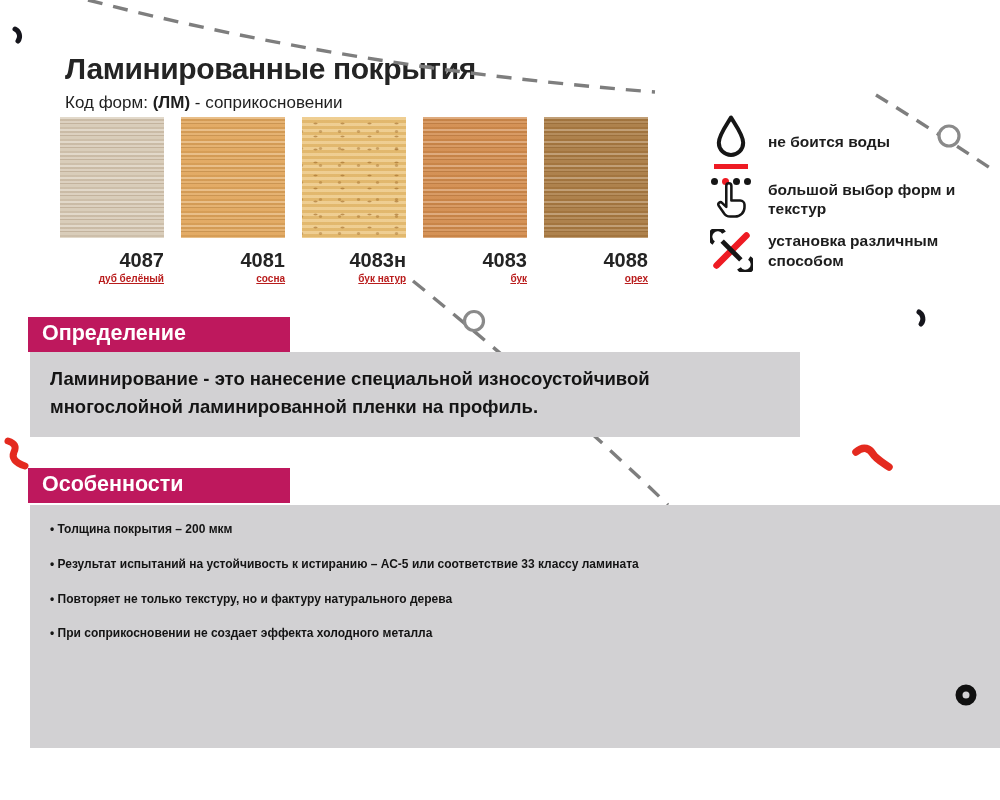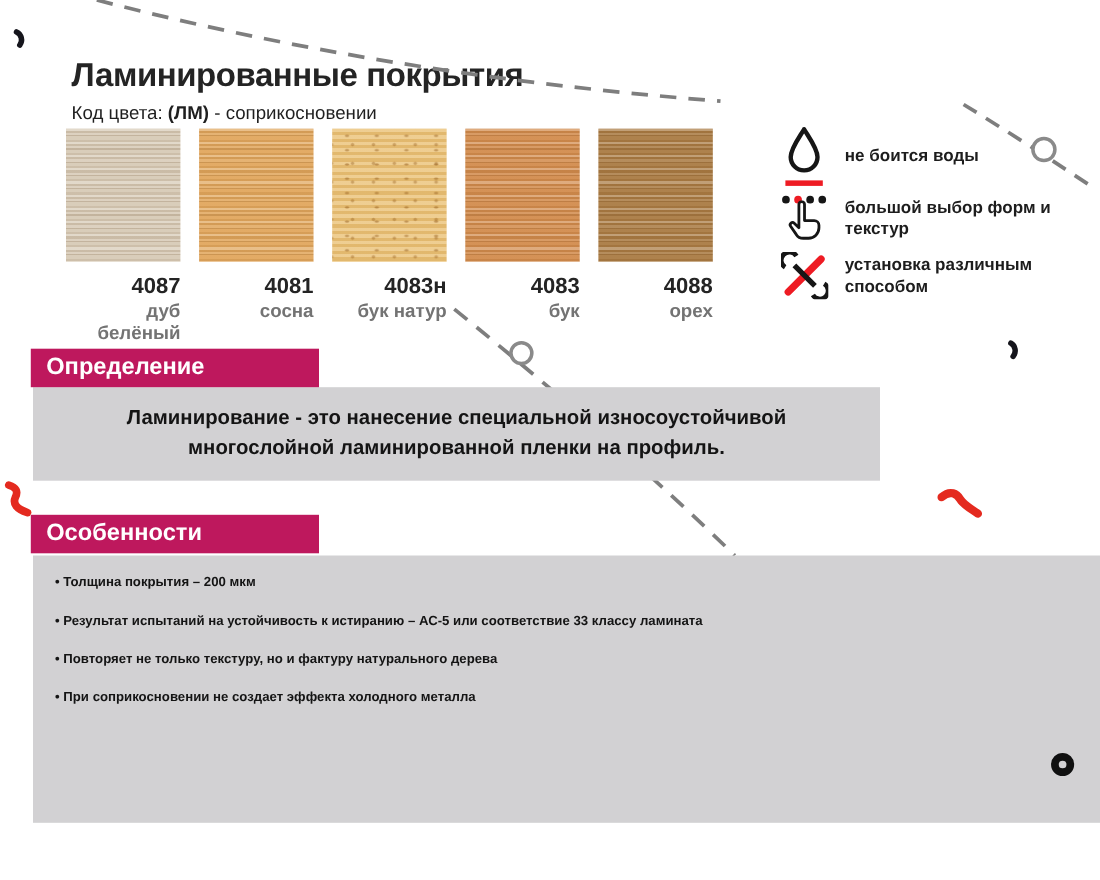--- a/index.html
+++ b/index.html
@@ -23,21 +23,21 @@
     background-image:repeating-linear-gradient(180deg,
       rgba(255,255,255,.28) 0 2px, rgba(90,60,30,.10) 2px 4px,
       rgba(255,255,255,.14) 4px 6px, rgba(90,60,30,.16) 6px 7px,
       rgba(255,255,255,.06) 7px 10px, rgba(90,60,30,.08) 10px 12px);}
   .tex-speckle{background-image:
       radial-gradient(rgba(150,95,30,.55) 1.2px, rgba(150,95,30,0) 2.6px),
       radial-gradient(rgba(150,95,30,.40) 1px, rgba(150,95,30,0) 2.2px),
       repeating-linear-gradient(180deg, rgba(255,255,255,.22) 0 3px, rgba(120,80,40,.07) 3px 6px);
       background-size:27px 13px, 19px 17px, auto;background-position:0 0, 9px 6px, 0 0;}
   .swatch-code{margin-top:11px;font-size:20px;font-weight:700;color:#242424;line-height:1.1;}
-  .swatch-name{font-size:17px;font-weight:600;color:#737373;line-height:1.15;margin-top:2px;}
+  .swatch-name{font-size:10px;font-weight:600;color:#b91c1c;line-height:1.15;margin-top:2px;text-decoration:underline;}
 
   
   .features-col{position:absolute;left:707px;top:114px;width:262px;display:flex;
                 flex-direction:column;gap:9px;z-index:2;}
   .feat-row{display:flex;align-items:center;gap:13px;}
   .feat-icon{width:48px;flex:0 0 48px;display:flex;flex-direction:column;align-items:center;}
   .drop-underline{display:block;width:34px;height:5px;background:#ee1b23;margin-top:3px;}
   .dots{display:flex;gap:4px;margin-bottom:-3px;}
   .dots i{width:7px;height:7px;border-radius:50%;background:#161616;display:block;}
   .dots i.red{background:#ee1b23;}
@@ -45,39 +45,39 @@
 
   
   .red-heading{position:absolute;left:28px;width:234px;background:#be185d;color:#ffffff;
                font-size:21.5px;font-weight:700;padding:4px 14px 6px;z-index:3;}
   #def-heading{top:317px;}
   #feat-heading{top:468px;}
 
   
   .gray-panel{position:absolute;background:#d2d1d3;box-sizing:border-box;z-index:2;}
   #def-panel{left:30px;top:352px;width:770px;height:85px;padding:13px 20px;
-             font-size:18.5px;font-weight:600;line-height:1.5;color:#141414;text-align:center;}
+             font-size:18.5px;font-weight:600;line-height:1.5;color:#141414;}
   #feat-panel{left:30px;top:505px;width:986px;height:243px;padding:13px 20px;
               font-size:12px;font-weight:700;color:#141414;}
   #feat-panel p{margin:0 0 12px;line-height:1.9;}
   #feat-panel p::before{content:"\2022\00a0";}
 </style>
 </head>
 <body>
 
 <div id="page">
 
   <svg id="decor-back" width="1000" height="800" viewBox="0 0 1000 800">
     <path d="M413 281 Q 560 400 668 505" fill="none" stroke="#7e7e7e" stroke-width="3.4" stroke-dasharray="15 11"></path>
     <circle cx="474" cy="321" r="9.5" fill="#ffffff" stroke="#8a8a8a" stroke-width="3.2"></circle>
   </svg>
 
   <div class="header">
     <h1 class="title">Ламинированные покрытия</h1>
-    <div class="subtitle"><span>Код цвета: </span><b>(ЛМ)</b><span> - соприкосновении</span></div>
+    <div class="subtitle"><span>Код форм: </span><b>(ЛМ)</b><span> - соприкосновении</span></div>
   </div>
 
   <div class="swatch-row">
     <div class="swatch">
       <div class="swatch-img" style="background-color: rgb(215, 202, 182);"></div>
       <div class="swatch-code">4087</div>
       <div class="swatch-name">дуб белёный</div>
     </div>
     <div class="swatch">
       <div class="swatch-img" style="background-color: rgb(225, 166, 92);"></div>

